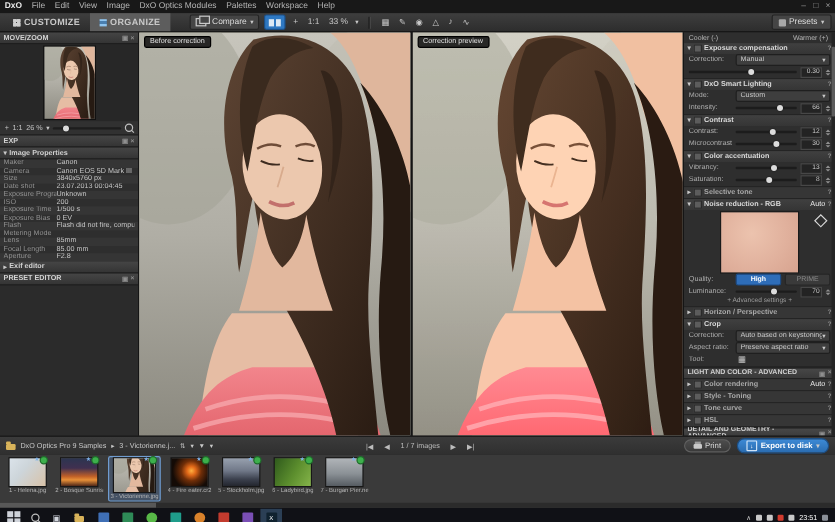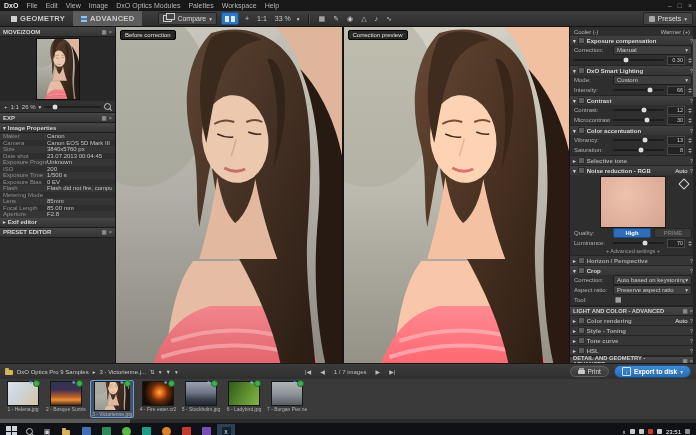--- a/index.html
+++ b/index.html
@@ -215,25 +215,25 @@
     <span class="win-ctrls">
       <span>–</span>
       <span>□</span>
       <span>×</span>
     </span>
   </div>
 
   <div class="toolbar">
     <div class="mode-tab">
       <span class="grid-ico"></span>
-      <span>GEOMETRY</span>
+      <span>CUSTOMIZE</span>
     </div>
     <div class="mode-tab active">
       <span class="cust-ico"></span>
-      <span>ADVANCED</span>
+      <span>ORGANIZE</span>
     </div>
     <div class="toolbar-mid">
       <div class="tb-btn">
         <span class="compare-ico"></span>
         <span>Compare</span>
         <span class="cico">▾</span>
       </div>
       <div class="split-btn">
         <span class="split-inner"></span>
       </div>

